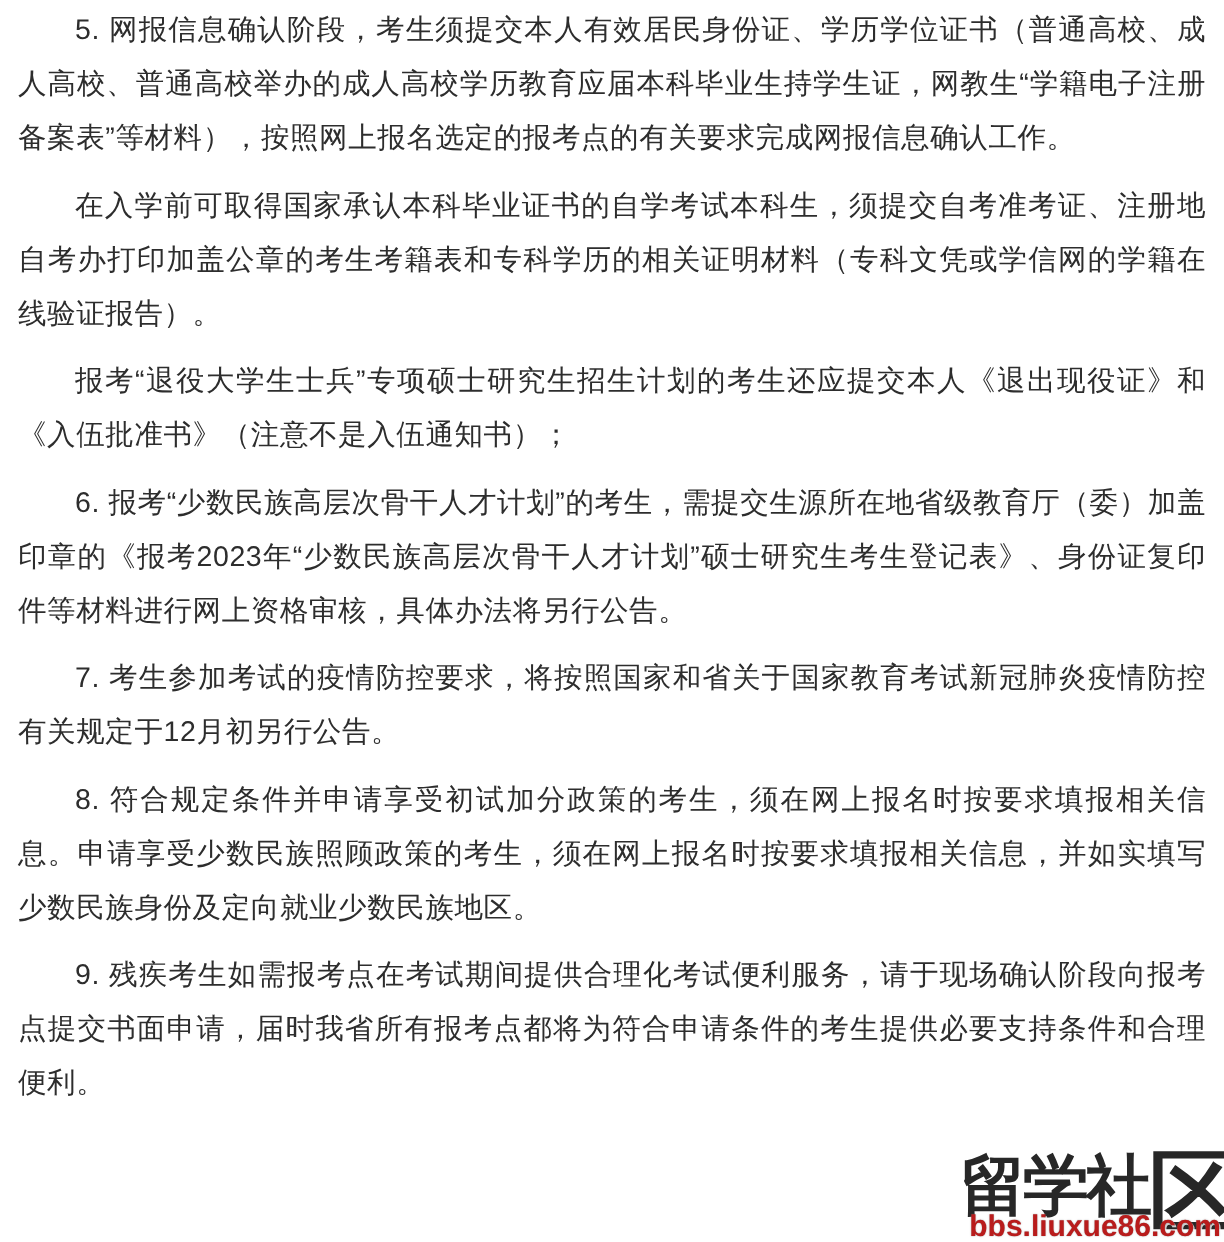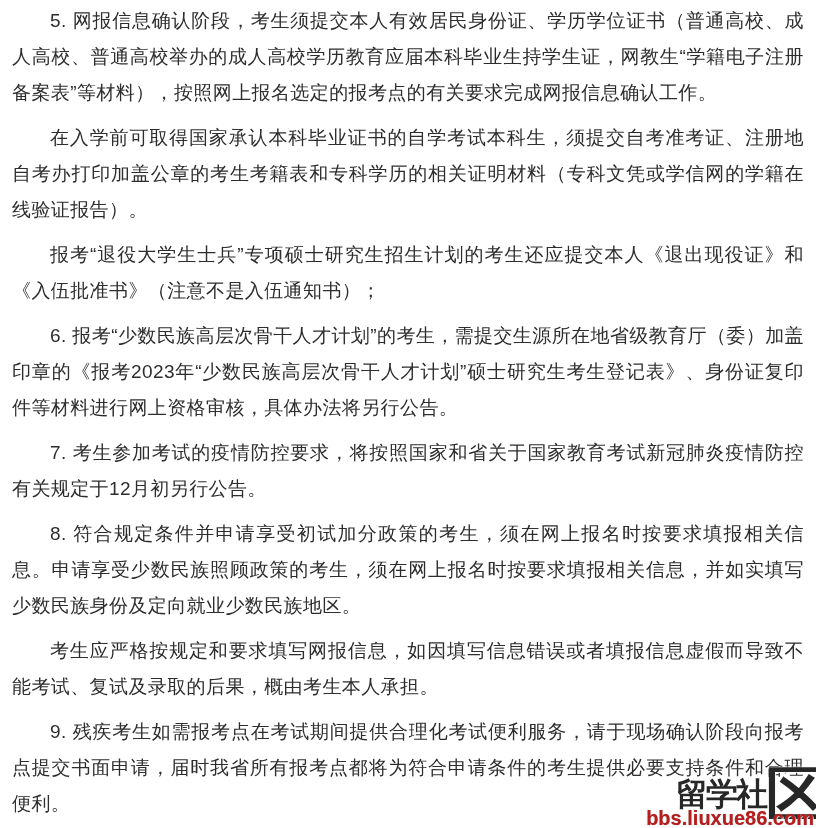--- a/index.html
+++ b/index.html
@@ -44,21 +44,21 @@
     pointer-events: none;
     white-space: nowrap;
   }
   .wm-brand {
     font-weight: bold;
     color: #272727;
     letter-spacing: -2px;
     text-shadow: 1px 1px 0 rgba(255,255,255,0.85), -1px -1px 0 rgba(255,255,255,0.45);
   }
   .wm-main {
-    font-size: 32px;
+    font-size: 44px;
   }
   .wm-big {
     font-size: 60px;
     vertical-align: -10px;
   }
   .wm-url {
     font-size: 20px;
     font-weight: bold;
     color: #b91c1c;
     letter-spacing: 0px;
@@ -72,21 +72,20 @@
 
 <div class="page">
 
   <div class="doc">
     <p class="para">5. 网报信息确认阶段，考生须提交本人有效居民身份证、学历学位证书（普通高校、成人高校、普通高校举办的成人高校学历教育应届本科毕业生持学生证，网教生“学籍电子注册备案表”等材料），按照网上报名选定的报考点的有关要求完成网报信息确认工作。</p>
     <p class="para">在入学前可取得国家承认本科毕业证书的自学考试本科生，须提交自考准考证、注册地自考办打印加盖公章的考生考籍表和专科学历的相关证明材料（专科文凭或学信网的学籍在线验证报告）。</p>
     <p class="para">报考“退役大学生士兵”专项硕士研究生招生计划的考生还应提交本人《退出现役证》和《入伍批准书》（注意不是入伍通知书）；</p>
     <p class="para">6. 报考“少数民族高层次骨干人才计划”的考生，需提交生源所在地省级教育厅（委）加盖印章的《报考2023年“少数民族高层次骨干人才计划”硕士研究生考生登记表》、身份证复印件等材料进行网上资格审核，具体办法将另行公告。</p>
     <p class="para">7. 考生参加考试的疫情防控要求，将按照国家和省关于国家教育考试新冠肺炎疫情防控有关规定于12月初另行公告。</p>
     <p class="para">8. 符合规定条件并申请享受初试加分政策的考生，须在网上报名时按要求填报相关信息。申请享受少数民族照顾政策的考生，须在网上报名时按要求填报相关信息，并如实填写少数民族身份及定向就业少数民族地区。</p>
-    <p class="para">考生应严格按规定和要求填写网报信息，如因填写信息错误或者填报信息虚假而导致不能考试、复试及录取的后果，概由考生本人承担。</p>
     <p class="para">9. 残疾考生如需报考点在考试期间提供合理化考试便利服务，请于现场确认阶段向报考点提交书面申请，届时我省所有报考点都将为符合申请条件的考生提供必要支持条件和合理便利。</p>
   </div>
 
   <div class="watermark">
     <div class="wm-brand"><span class="wm-main">留学社</span><span class="wm-big">区</span></div>
     <div class="wm-url">bbs.liuxue86.com</div>
   </div>
 
 </div>
 

